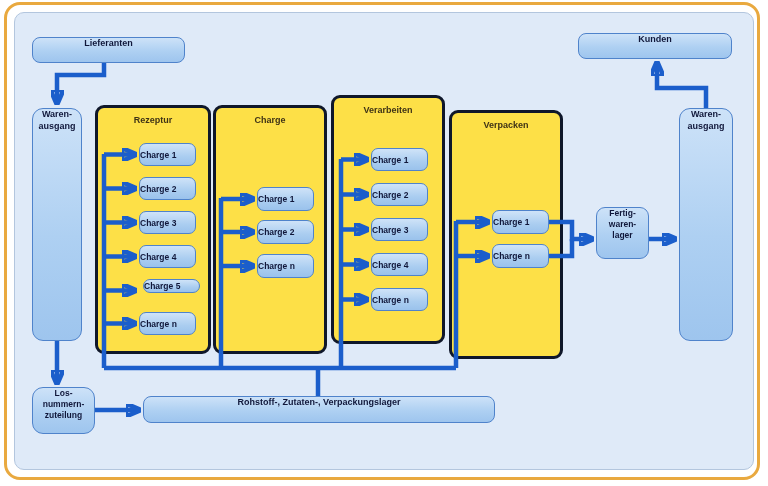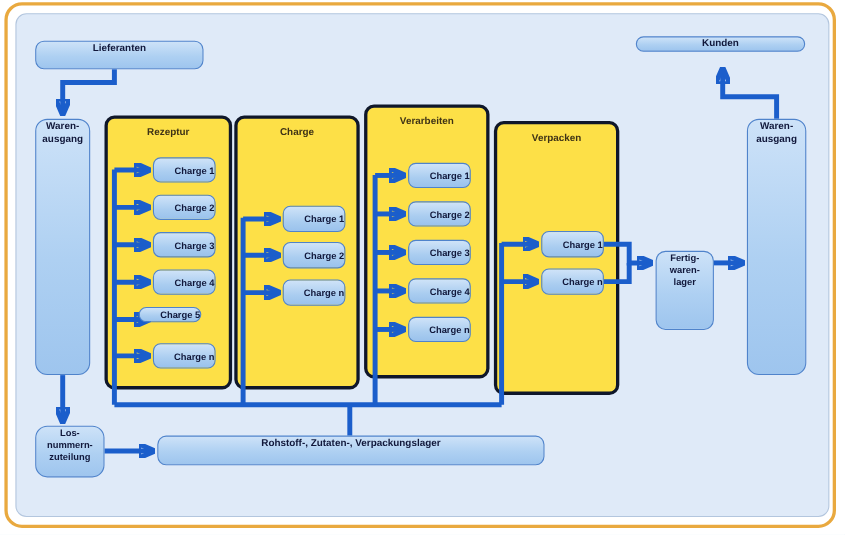--- a/index.html
+++ b/index.html
@@ -11,21 +11,21 @@
           background:#dfeaf8;border:1px solid #b3c6de;border-radius:10px;}
 
   .panel{position:absolute;background:#fde047;border:3px solid #0f172a;border-radius:9px;}
   .panel-title{margin-top:7px;text-align:center;font-size:9px;font-weight:bold;color:#3f3316;}
 
   .node{position:absolute;display:flex;flex-direction:column;align-items:center;justify-content:flex-start;
         background:linear-gradient(180deg,#cde2f8 0%,#aed0f2 55%,#9ec5ee 100%);
         border:1.5px solid #4f83cb;border-radius:9px;
         font-size:9px;font-weight:bold;color:#10173a;text-align:center;line-height:1.3;
         box-sizing:border-box;z-index:3;}
-  .chip{position:absolute;display:flex;align-items:center;justify-content:flex-end;
+  .chip{position:absolute;display:flex;align-items:center;justify-content:flex-start;
         background:linear-gradient(180deg,#cfe3f8 0%,#aacdf0 60%,#9ac2ec 100%);
         border:1.5px solid #4f83cb;border-radius:7px;
         font-size:8.5px;font-weight:bold;color:#10173a;box-sizing:border-box;z-index:3;}
   .wide{border-radius:8px;}
 
   svg.wires{position:absolute;left:0;top:0;width:768px;height:486px;z-index:2;pointer-events:none;}
   svg.wires path, svg.wires line{stroke:#1b5ecb;stroke-width:4.5;fill:none;}
 </style>
 </head>
 <body>
@@ -93,35 +93,35 @@
 
     <path d="M649,239 L675,239" marker-end="url(#ah)"></path>
 
     <path d="M706,108 L706,88 L657,88 L657,63" marker-end="url(#ah)"></path>
   </svg>
 
   <div class="node wide" style="left:32px;top:37px;width:153px;height:26px;">
     <span>Lieferanten</span>
   </div>
 
-  <div class="node wide" style="left:578px;top:33px;width:154px;height:14px;">
+  <div class="node wide" style="left:578px;top:33px;width:154px;height:26px;">
     <span>Kunden</span>
   </div>
 
   <div class="node" style="left:32px;top:108px;width:50px;height:233px;border-radius:11px;">
     <span>Waren-</span>
     <span>ausgang</span>
   </div>
 
   <div class="node" style="left:679px;top:108px;width:54px;height:233px;border-radius:11px;">
     <span>Waren-</span>
     <span>ausgang</span>
   </div>
 
-  <div class="node" style="left:596px;top:207px;width:53px;height:72px;font-size:8.5px;margin-top:21px;">
+  <div class="node" style="left:596px;top:207px;width:53px;height:52px;font-size:8.5px;">
     <span>Fertig-</span>
     <span>waren-</span>
     <span>lager</span>
   </div>
 
   <div class="node" style="left:32px;top:387px;width:63px;height:47px;font-size:8.5px;border-radius:11px;">
     <span>Los-</span>
     <span>nummern-</span>
     <span>zuteilung</span>
   </div>
@@ -135,21 +135,21 @@
     </div>
   <div class="chip" style="left:139px;top:177px;width:57px;height:23px;">
       <span>Charge 2</span>
     </div>
   <div class="chip" style="left:139px;top:211px;width:57px;height:23px;">
       <span>Charge 3</span>
     </div>
   <div class="chip" style="left:139px;top:245px;width:57px;height:23px;">
       <span>Charge 4</span>
     </div>
-  <div class="chip" style="left:126px;top:279px;width:57px;height:14px;">
+  <div class="chip" style="left:143px;top:279px;width:57px;height:14px;">
       <span>Charge 5</span>
     </div>
   <div class="chip" style="left:139px;top:312px;width:57px;height:23px;">
       <span>Charge n</span>
     </div>
 
   <div class="chip" style="left:257px;top:187px;width:57px;height:24px;">
       <span>Charge 1</span>
     </div>
   <div class="chip" style="left:257px;top:220px;width:57px;height:24px;">

